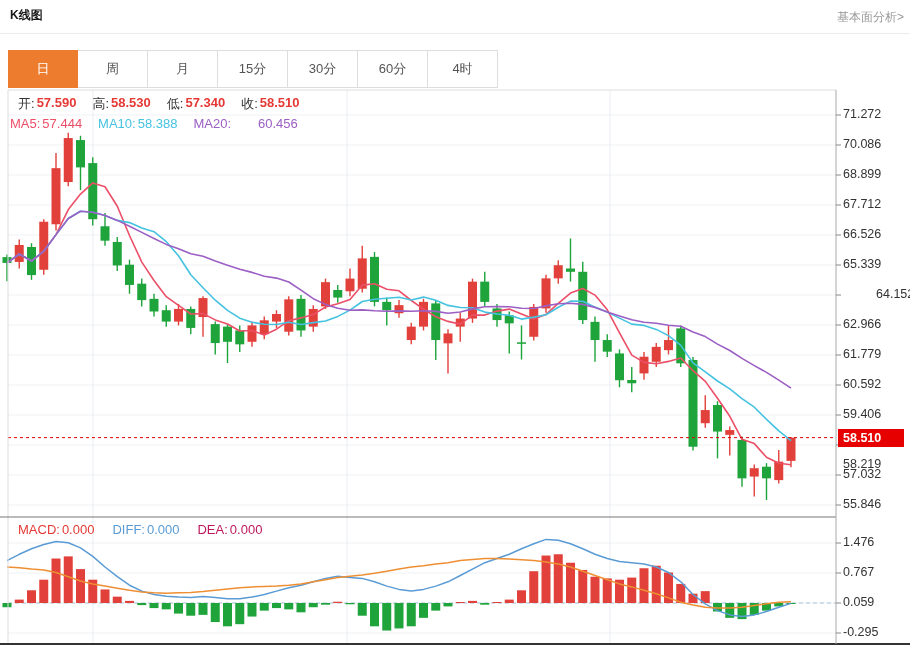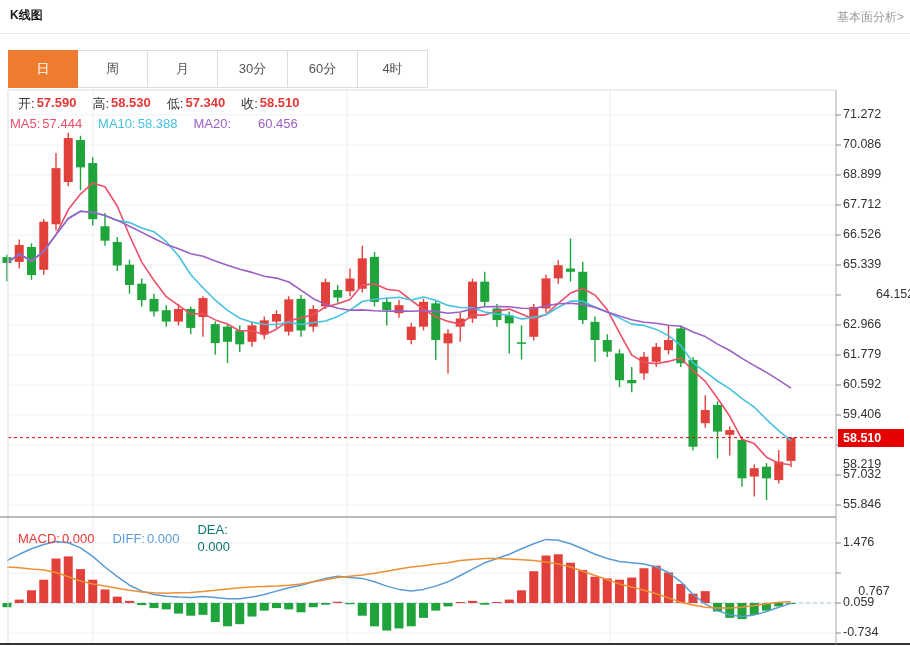--- a/index.html
+++ b/index.html
@@ -21,31 +21,32 @@
   #ma-row{left:10px;top:116px;gap:16px;}
   #macd-row{left:18px;top:522px;gap:18px;}
   .lbl{color:#333;}
   .pair{display:flex;gap:2px;}
   .axis-label{position:absolute;left:843px;width:62px;font-size:12.5px;color:#333;}
   #price-badge{position:absolute;left:838px;width:66px;height:18px;background:#e60000;color:#fff;
        font-size:12.5px;font-weight:bold;display:flex;align-items:center;padding-left:5px;box-sizing:border-box;}
 </style>
 <style>.val-red{color:#e53935;font-weight:bold;} .ma5c{color:#ec4f68;} .ma10c{color:#45c2e0;}
    .ma20c{color:#9c5fc4;gap:27px;} .macdc{color:#e53935;} .diffc{color:#5a9bd5;}
-   .deac{color:#0f766e;flex-direction:column;} .tab.active{background:#ee7c2f;border-color:#ee7c2f;}</style></head>
+   .deac{color:#be185d;} .tab.active{background:#ee7c2f;border-color:#ee7c2f;}</style></head>
 <body>
 
 <div class="abs" id="title">K线图</div>
 <div class="abs" id="fund-link">基本面分析&gt;</div>
 <div class="abs" id="head-divider"></div>
 
 <div class="abs" id="tabbar">
     <div class="tab active">日</div>
     <div class="tab">周</div>
     <div class="tab">月</div>
+    <div class="tab">15分</div>
     <div class="tab">30分</div>
     <div class="tab">60分</div>
     <div class="tab">4时</div>
   </div>
 
 <svg class="abs" id="chart-svg" width="910" height="647">
     <line x1="8" y1="115" x2="836" y2="115" stroke="#eef1f5" stroke-width="1"></line>
     <line x1="8" y1="145" x2="836" y2="145" stroke="#eef1f5" stroke-width="1"></line>
     <line x1="8" y1="175" x2="836" y2="175" stroke="#eef1f5" stroke-width="1"></line>
     <line x1="8" y1="205" x2="836" y2="205" stroke="#eef1f5" stroke-width="1"></line>
@@ -352,15 +353,15 @@
 <div class="axis-label" style="top: 257px;">65.339</div>
 <div class="axis-label" style="top: 287px; margin-left: 33px;">64.152</div>
 <div class="axis-label" style="top: 317px;">62.966</div>
 <div class="axis-label" style="top: 347px;">61.779</div>
 <div class="axis-label" style="top: 377px;">60.592</div>
 <div class="axis-label" style="top: 407px;">59.406</div>
 <div class="axis-label" style="top: 457px;">58.219</div>
 <div class="axis-label" style="top: 467px;">57.032</div>
 <div class="axis-label" style="top: 497px;">55.846</div>
 <div class="axis-label" style="top: 535px;">1.476</div>
-<div class="axis-label" style="top: 584px; text-align: center;">0.767</div>
+<div class="axis-label" style="top: 565px;">0.767</div>
 <div class="axis-label" style="top: 595px;">0.059</div>
-<div class="axis-label" style="top: 625px;">-0.734</div>
+<div class="axis-label" style="top: 625px;">-0.295</div>
 
 </body></html>

